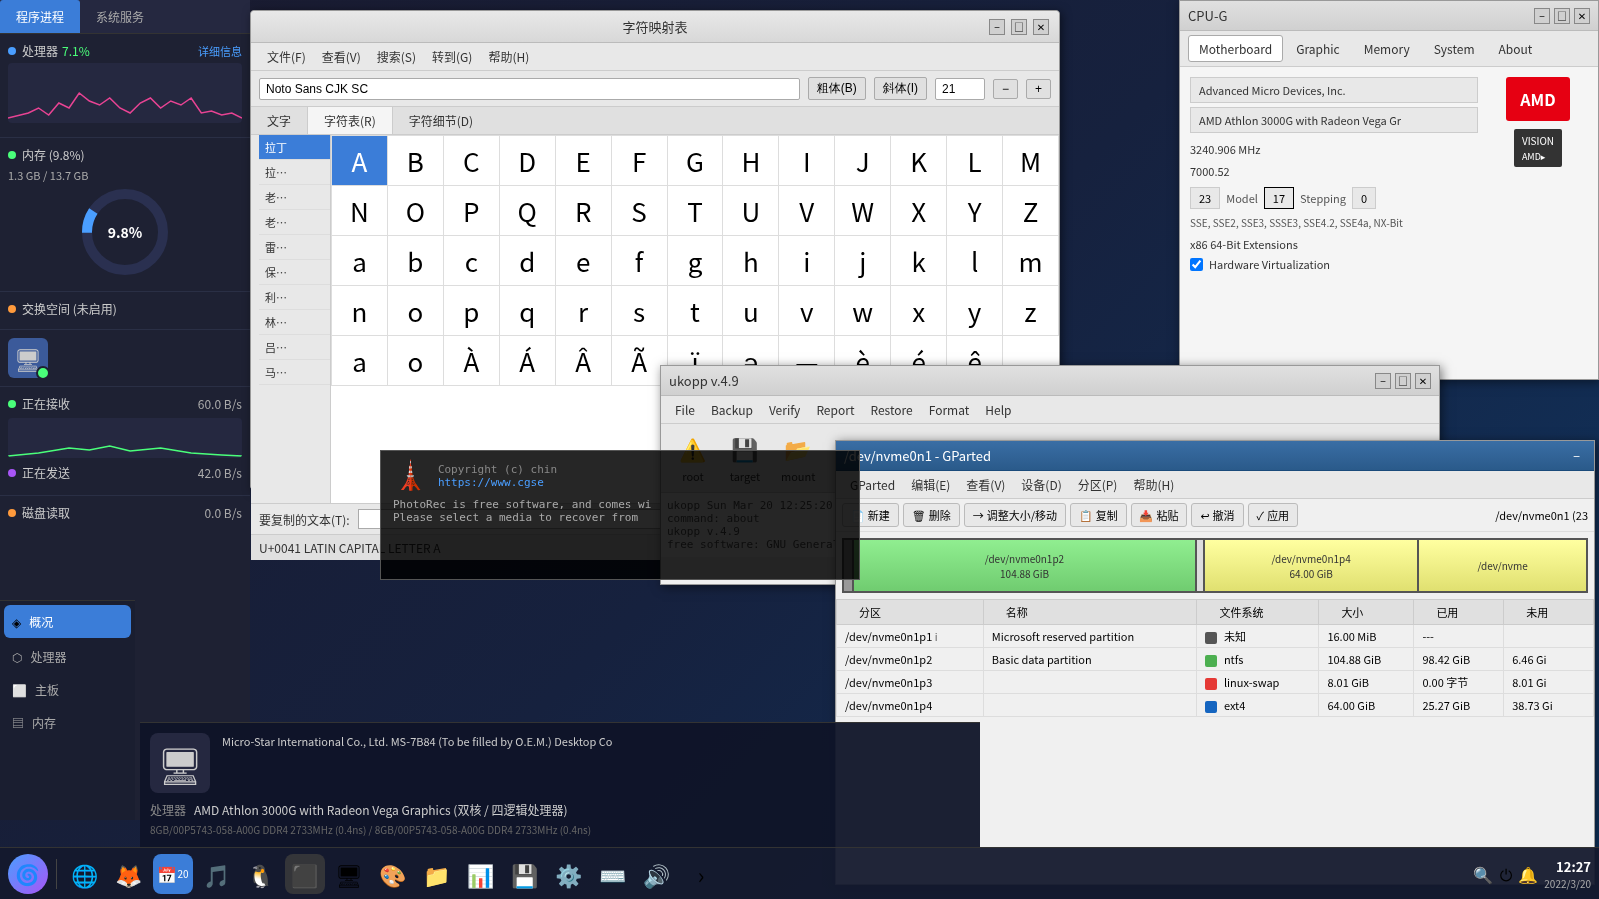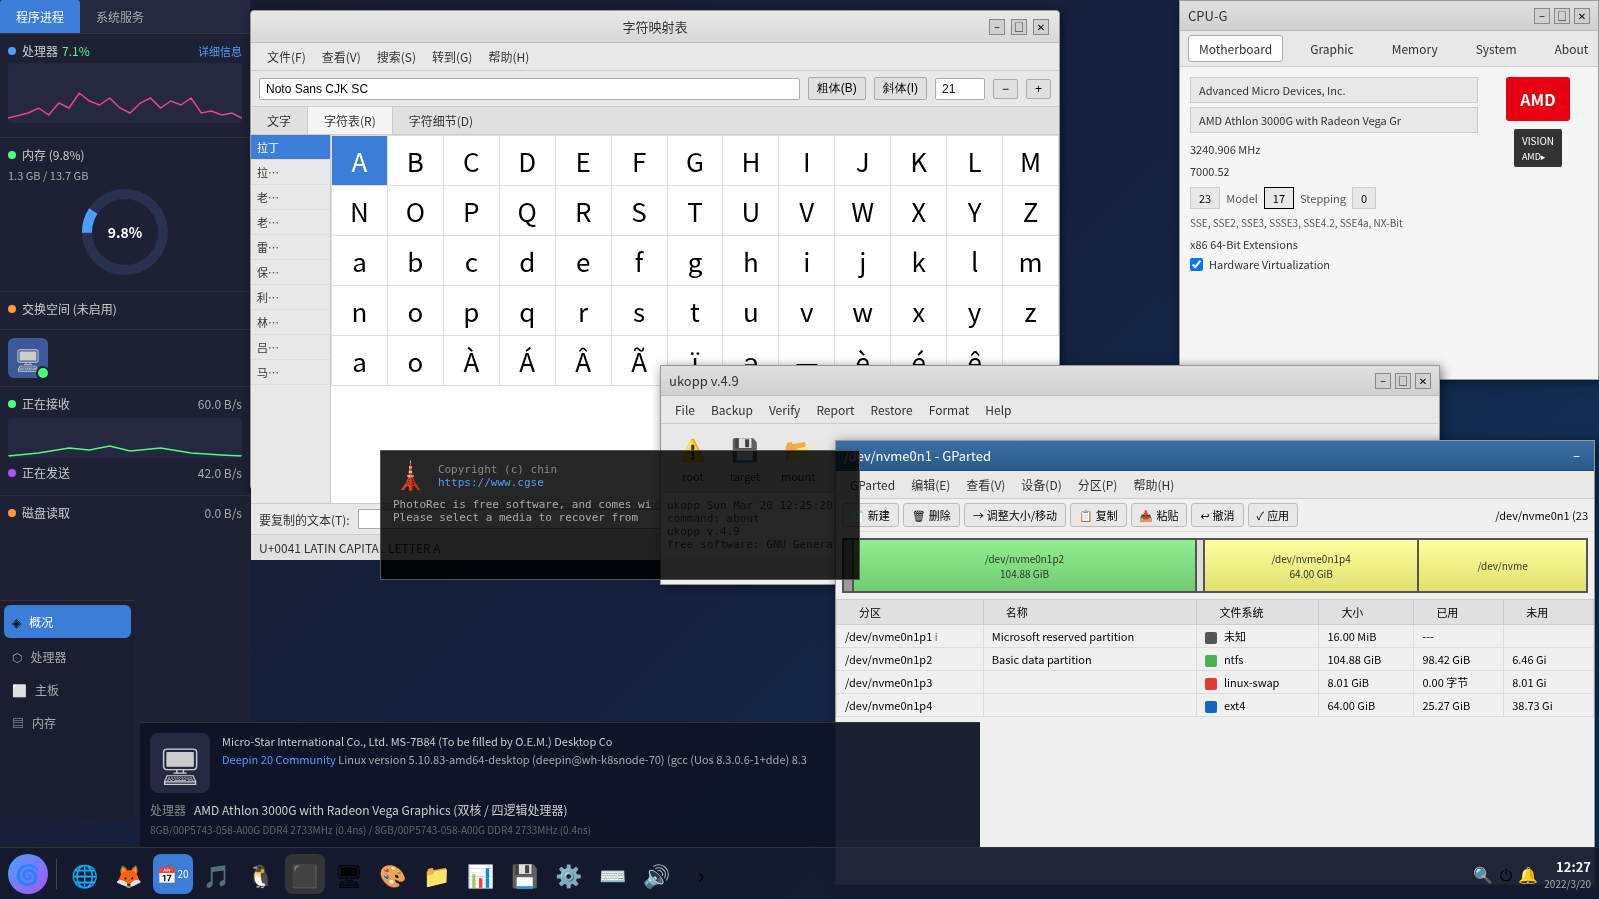--- a/index.html
+++ b/index.html
@@ -14,33 +14,33 @@
     .window-title { font-size: 13px; color: #333; font-weight: normal; }
     .window-controls { display: flex; gap: 6px; }
     .win-btn { width: 16px; height: 16px; border: 1px solid #888; background: #d0d0d0; cursor: pointer; display: flex; align-items: center; justify-content: center; font-size: 10px; }
     .menubar { display: flex; gap: 0; padding: 2px 8px; background: #e8e8e8; border-bottom: 1px solid #ccc; }
     .menu-item { padding: 3px 8px; font-size: 12px; color: #333; cursor: pointer; border-radius: 2px; }
     .charmap-toolbar { display: flex; align-items: center; gap: 8px; padding: 6px 8px; background: #e8e8e8; border-bottom: 1px solid #ccc; }
     .font-input { flex: 1; padding: 3px 6px; border: 1px solid #aaa; background: #fff; font-size: 12px; border-radius: 2px; }
     .btn-small { padding: 2px 8px; border: 1px solid #aaa; background: #e0e0e0; font-size: 12px; cursor: pointer; border-radius: 2px; }
     .charmap-body { display: flex; height: calc(100% - 110px); }
     .charmap-sidebar { width: 80px; background: #e8e8e8; border-right: 1px solid #ccc; overflow-y: auto; }
-    .charmap-cat { padding: 4px 6px; font-size: 11px; color: #333; cursor: pointer; border-bottom: 1px solid #ddd; }
+    .charmap-cat { padding: 4px 6px; font-size: 11px; color: #333; cursor: pointer; border-bottom: 1px solid #ddd; margin-left: 8px; }
     .charmap-cat.active { background: #3b7dd8; color: #fff; }
     .charmap-grid-area { flex: 1; overflow-y: auto; background: #fff; }
     .charmap-grid { display: grid; grid-template-columns: repeat(13, 1fr); border-left: 1px solid #ddd; border-top: 1px solid #ddd; }
     .char-cell { border-right: 1px solid #ddd; border-bottom: 1px solid #ddd; height: 50px; display: flex; align-items: center; justify-content: center; font-size: 26px; cursor: pointer; background: #fff; }
     .char-cell.selected { background: #3b7dd8; color: #fff; }
 
     
     .cpug-window { position: absolute; right: 0; top: 0; width: 420px; height: 380px; background: #f5f5f5; border: 1px solid #999; box-shadow: 2px 2px 10px rgba(0,0,0,0.5); }
     .cpug-titlebar { display: flex; align-items: center; justify-content: space-between; padding: 5px 8px; background: linear-gradient(to bottom, #e0e0e0, #d0d0d0); border-bottom: 1px solid #bbb; }
     .cpug-title { font-size: 13px; color: #333; }
     .cpug-controls { display: flex; gap: 4px; }
-    .cpug-tabs { display: flex; padding: 4px 8px; gap: 16px; background: #e8e8e8; border-bottom: 1px solid #ccc; }
+    .cpug-tabs { display: flex; padding: 4px 8px; gap: 2px; background: #e8e8e8; border-bottom: 1px solid #ccc; }
     .cpug-tab { padding: 4px 10px; font-size: 12px; color: #333; cursor: pointer; border: 1px solid transparent; border-radius: 3px; }
     .cpug-tab.active { background: #fff; border-color: #aaa; }
     .cpug-content { padding: 10px; display: flex; gap: 10px; }
     .cpug-info { flex: 1; }
     .cpug-logo { width: 100px; display: flex; flex-direction: column; align-items: center; }
 
     
     .ukopp-window { position: absolute; left: 660px; top: 365px; width: 780px; height: 220px; background: #f0f0f0; border: 1px solid #999; box-shadow: 2px 2px 10px rgba(0,0,0,0.5); }
     .ukopp-titlebar { display: flex; align-items: center; justify-content: space-between; padding: 5px 8px; background: linear-gradient(to bottom, #e0e0e0, #d0d0d0); border-bottom: 1px solid #bbb; }
     .ukopp-menu { display: flex; gap: 0; padding: 2px 6px; background: #e8e8e8; border-bottom: 1px solid #ccc; }
@@ -550,24 +550,20 @@
     </div>
   </div>
 
   <div style="position:absolute;left:140px;bottom:52px;width:840px;background:rgba(15,20,40,0.95);color:#ccc;padding:10px;border-top:1px solid #333;">
     <div style="display:flex;align-items:flex-start;gap:12px;margin-bottom:8px;">
       <div style="width:60px;height:60px;background:#252840;border-radius:8px;display:flex;align-items:center;justify-content:center;font-size:36px;flex-shrink:0;">🖥</div>
       <div>
         <div style="font-size:11px;color:#ccc;line-height:1.6;">
           <span>Micro-Star International Co., Ltd. MS-7B84 (To be filled by O.E.M.) Desktop Co</span>
         </div>
-        <div style="font-size:11px;line-height:1.6;">
-          <span style="color:#4a9eff;cursor:pointer;">Deepin 20 Community</span>
-          <span style="color:#aaa;">Linux version 5.10.83-amd64-desktop (deepin@wh-k8snode-70) (gcc (Uos 8.3.0.6-1+dde) 8.3</span>
-        </div>
       </div>
     </div>
     <div style="display:flex;gap:8px;align-items:center;">
       <span style="font-size:12px;color:#888;">处理器</span>
       <span style="font-size:12px;color:#ccc;">AMD Athlon 3000G with Radeon Vega Graphics (双核 / 四逻辑处理器)</span>
     </div>
     <div style="font-size:10px;color:#666;margin-top:4px;overflow:hidden;white-space:nowrap;text-overflow:ellipsis;">8GB/00P5743-058-A00G DDR4 2733MHz (0.4ns) / 8GB/00P5743-058-A00G DDR4 2733MHz (0.4ns)</div>
   </div>
 
   <div style="position:absolute;left:380px;top:450px;width:480px;height:130px;background:rgba(0,0,0,0.85);border:1px solid #555;padding:8px 12px;font-size:11px;color:#aaa;font-family:monospace;overflow:hidden;">

